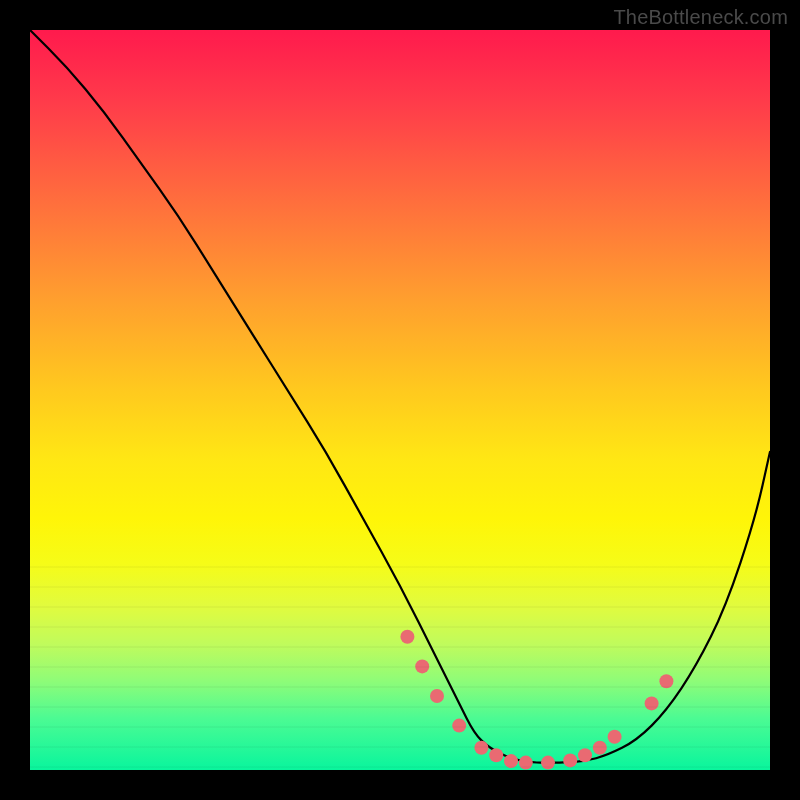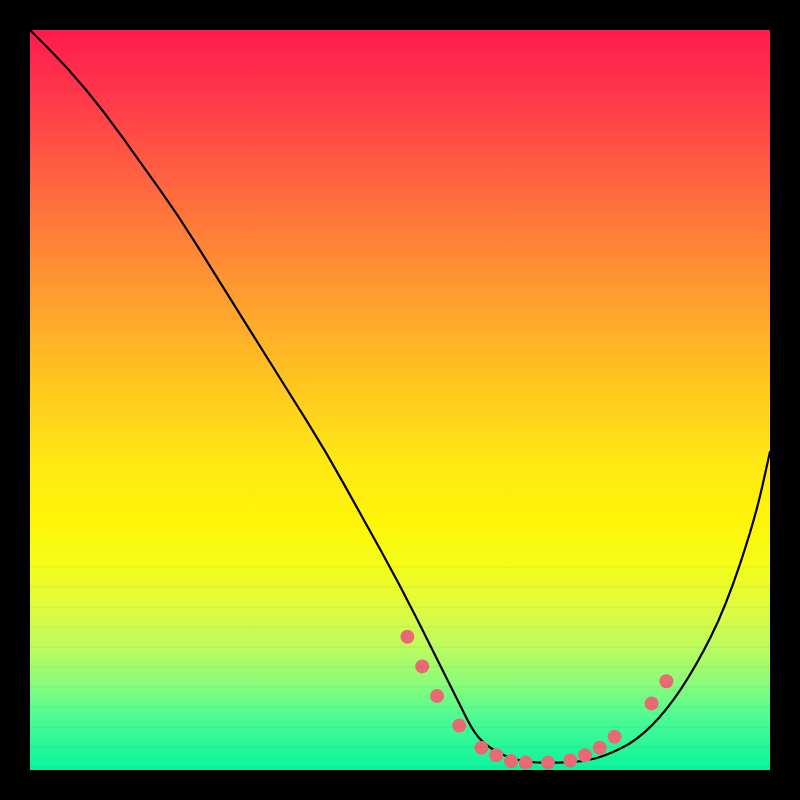--- a/index.html
+++ b/index.html
@@ -80,20 +80,21 @@
   }
   .dot {
     fill: #e96a72;
     stroke: none;
   }
 </style>
 </head>
 <body>
 
 <div class="frame">
+  <div class="watermark">TheBottleneck.com</div>
   <div class="plot-area">
     <svg class="curve" viewBox="0 0 740 740">
       <path id="curve-path" d="M 0.0 0.0 Q 0.0 0.0 18.5 18.5 Q 37.0 37.0 55.5 59.2 Q 74.0 81.4 92.5 107.3 Q 111.0 133.2 129.5 159.1 Q 148.0 185.0 166.5 214.6 Q 185.0 244.2 203.5 273.8 Q 222.0 303.4 240.5 333.0 Q 259.0 362.6 277.5 392.2 Q 296.0 421.8 314.5 455.1 Q 333.0 488.4 351.5 521.7 Q 370.0 555.0 388.5 592.0 Q 407.0 629.0 418.1 651.2 Q 429.2 673.4 436.6 688.2 Q 444.0 703.0 451.4 710.4 Q 458.8 717.8 469.9 723.3 Q 481.0 728.9 492.1 730.8 Q 503.2 732.6 510.6 732.6 Q 518.0 732.6 525.4 732.6 Q 532.8 732.6 543.9 731.9 Q 555.0 731.1 566.1 728.2 Q 577.2 725.2 592.0 717.8 Q 606.8 710.4 621.6 695.6 Q 636.4 680.8 651.2 658.6 Q 666.0 636.4 680.8 606.8 Q 695.6 577.2 710.4 532.8 Q 725.2 488.4 732.6 455.1 T 740.0 421.8"></path>
       <g id="dots">
           <circle cx="377.4" cy="606.8" r="7" class="dot"></circle>
           <circle cx="392.2" cy="636.4" r="7" class="dot"></circle>
           <circle cx="407.0" cy="666.0" r="7" class="dot"></circle>
           <circle cx="429.2" cy="695.6" r="7" class="dot"></circle>
           <circle cx="451.4" cy="717.8" r="7" class="dot"></circle>
           <circle cx="466.2" cy="725.2" r="7" class="dot"></circle>

